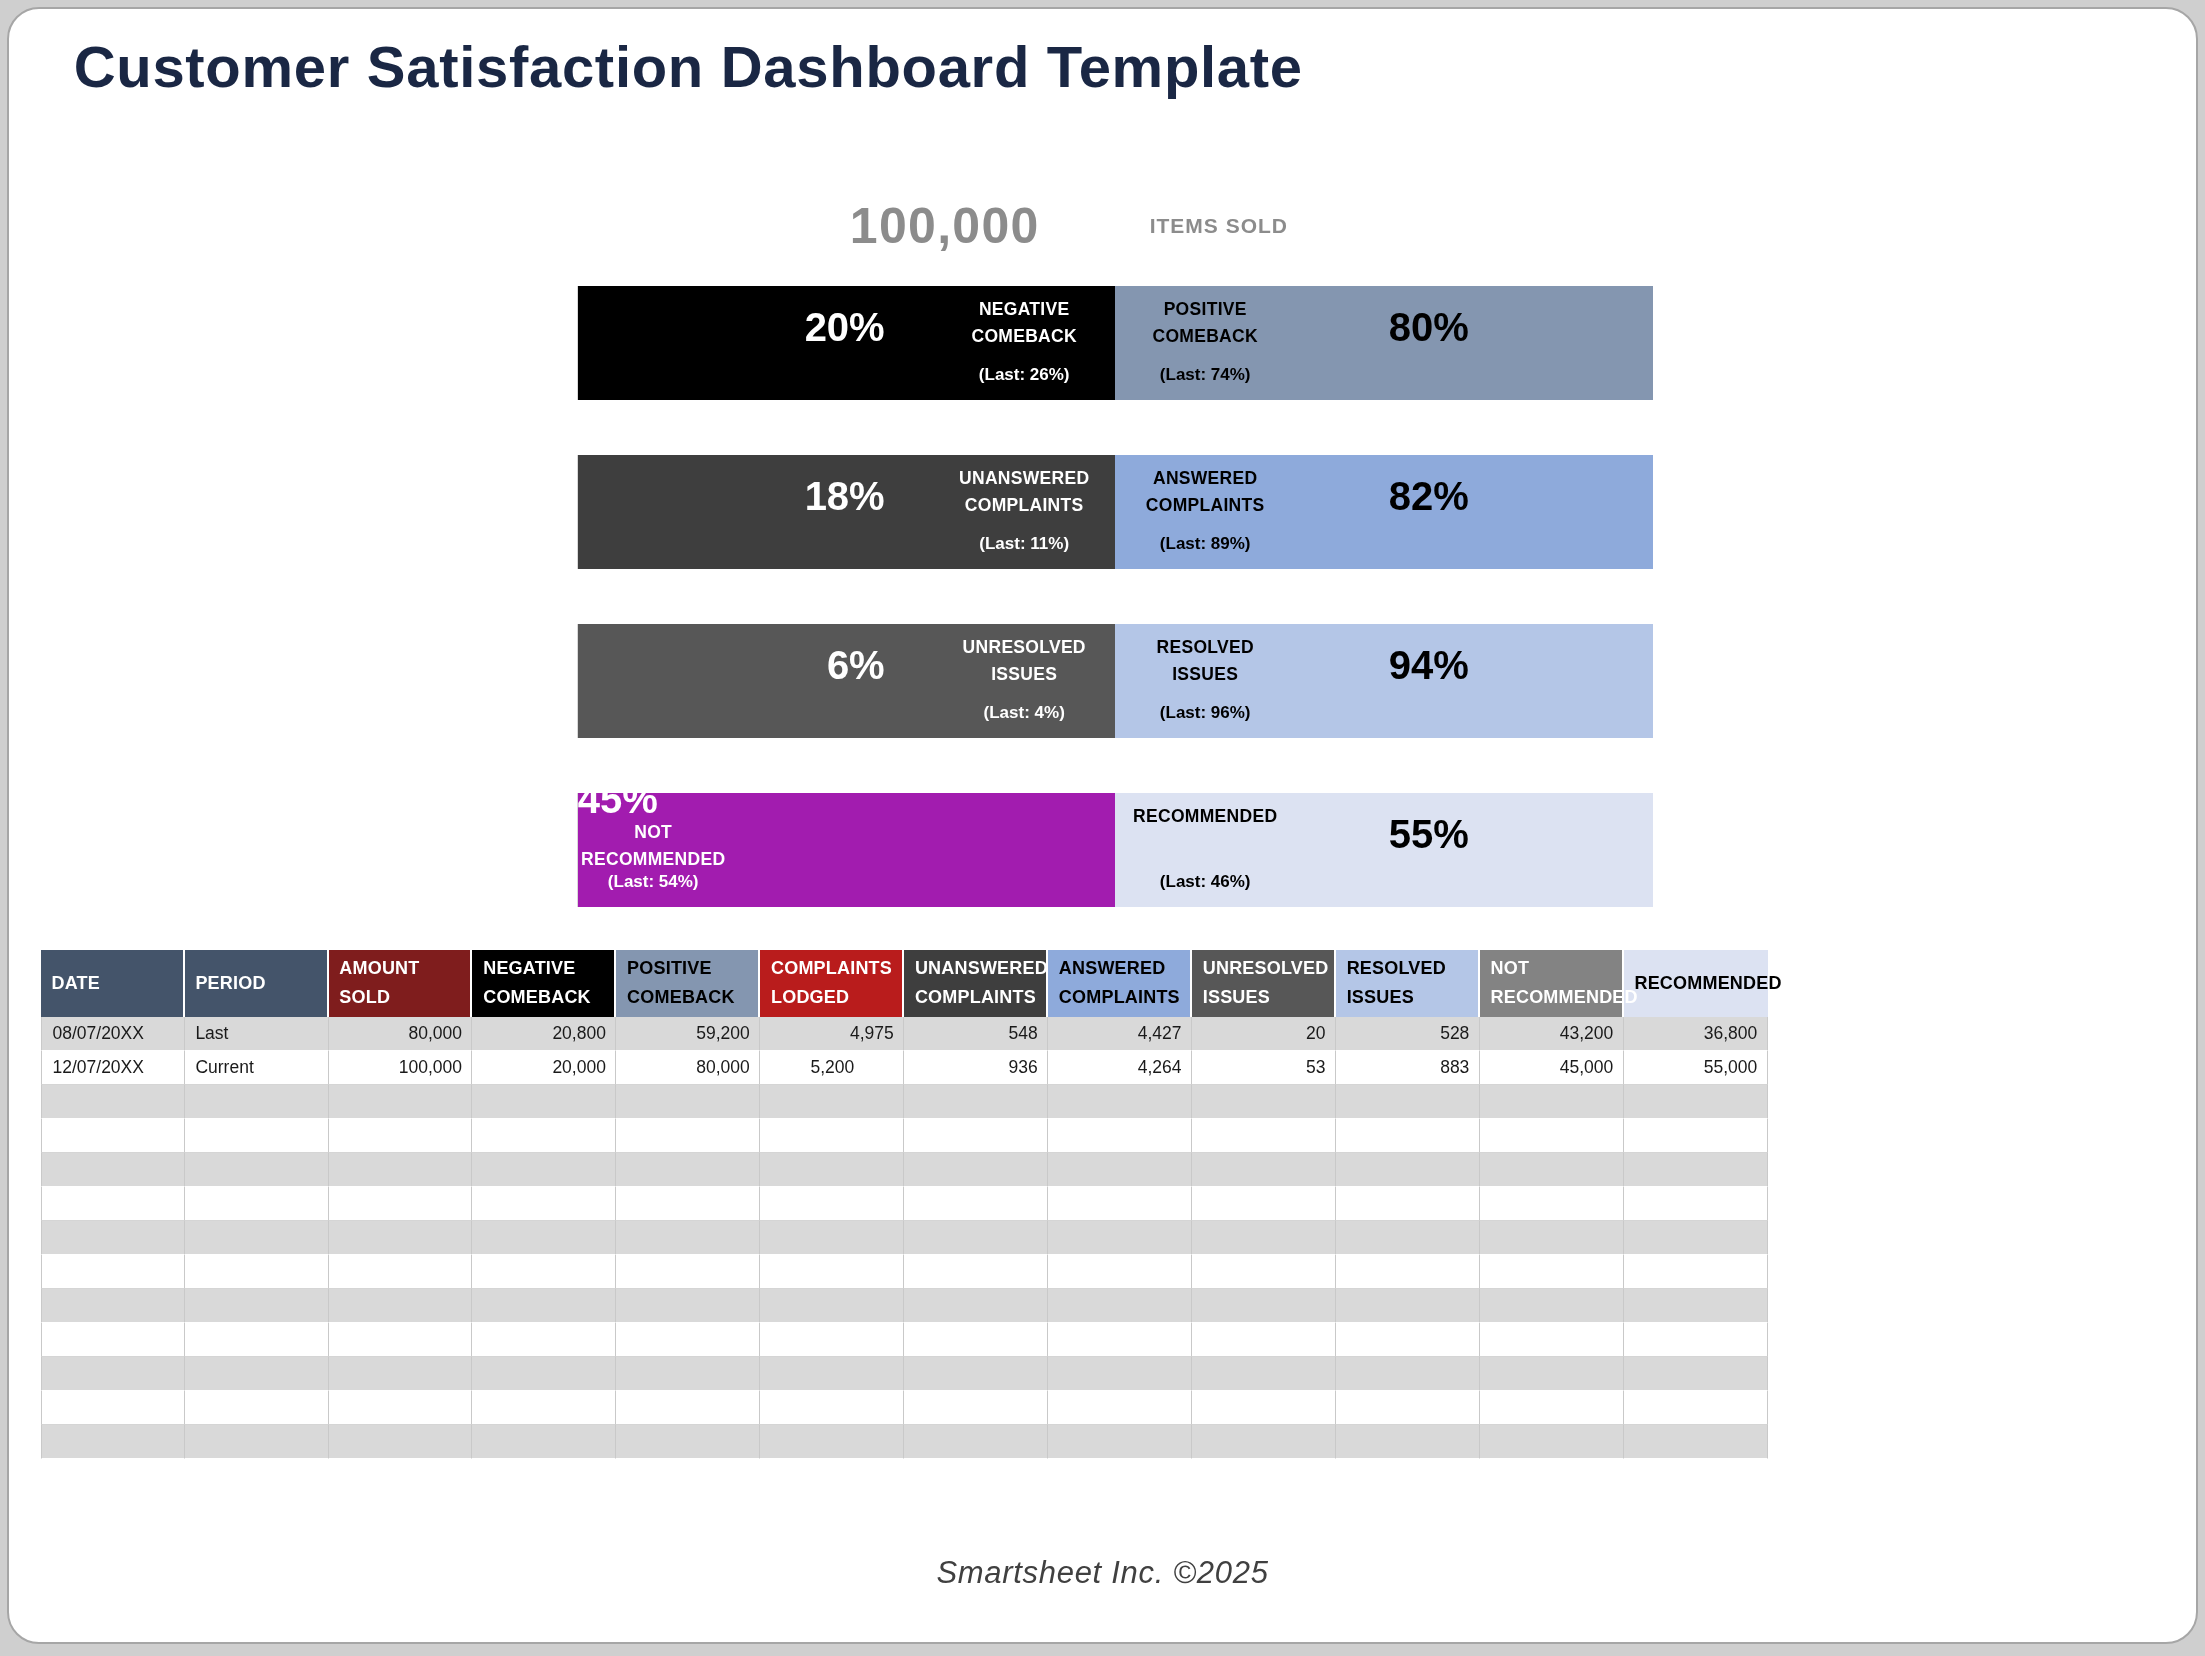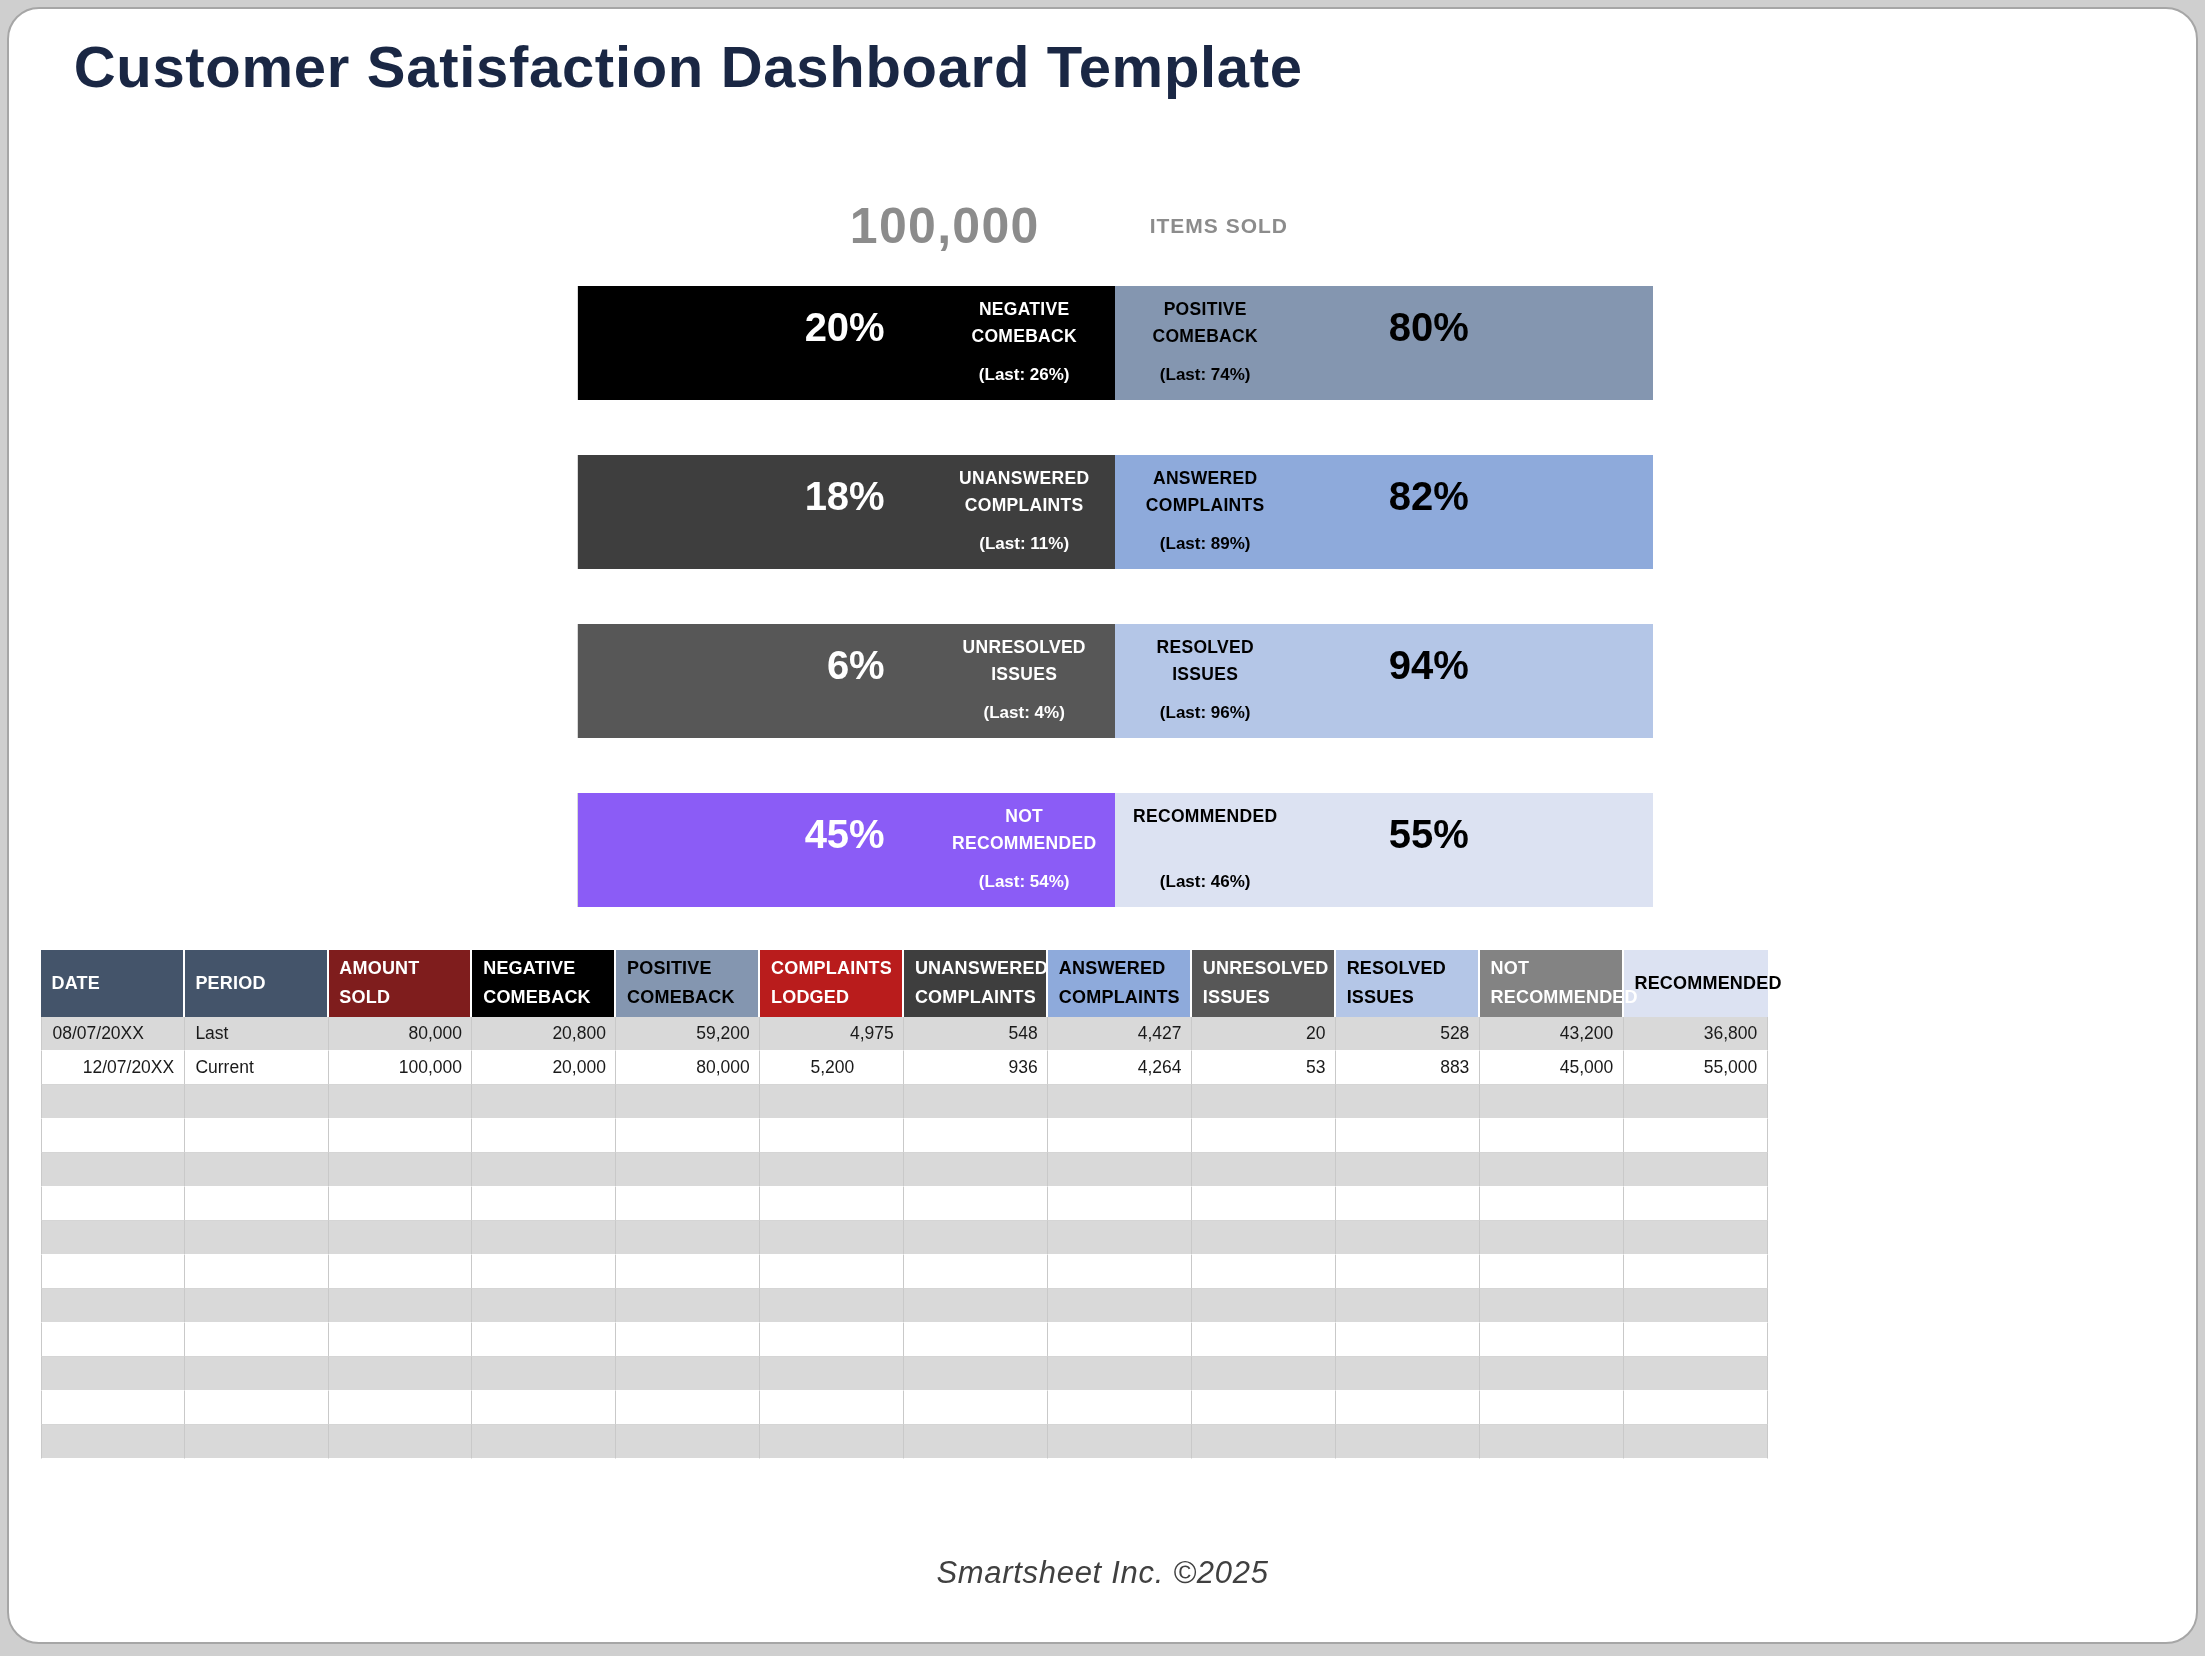--- a/index.html
+++ b/index.html
@@ -92,21 +92,21 @@
         </div>
         <div class="kpi-half kpi-right" style="background: rgb(180, 198, 231); color: rgb(0, 0, 0);">
           <div class="kpi-labelcol">
             <div class="kpi-label">RESOLVED ISSUES</div>
             <div class="kpi-last">(Last: 96%)</div>
           </div>
           <div class="kpi-pct">94%</div>
         </div>
       </div>
       <div class="kpi-row">
-        <div class="kpi-half kpi-left" style="background: #8b5cf6; color: rgb(255, 255, 255);">
+        <div class="kpi-half kpi-left" style="background: #a21caf; color: rgb(255, 255, 255); flex-direction: column;">
           <div class="kpi-pct">45%</div>
           <div class="kpi-labelcol">
             <div class="kpi-label">NOT RECOMMENDED</div>
             <div class="kpi-last">(Last: 54%)</div>
           </div>
         </div>
         <div class="kpi-half kpi-right" style="background: rgb(220, 226, 242); color: rgb(0, 0, 0);">
           <div class="kpi-labelcol">
             <div class="kpi-label">RECOMMENDED</div>
             <div class="kpi-last">(Last: 46%)</div>
@@ -142,21 +142,21 @@
           <td style="text-align: right;">59,200</td>
           <td style="text-align: right;">4,975</td>
           <td style="text-align: right;">548</td>
           <td style="text-align: right;">4,427</td>
           <td style="text-align: right;">20</td>
           <td style="text-align: right;">528</td>
           <td style="text-align: right;">43,200</td>
           <td style="text-align: right;">36,800</td>
         </tr>
         <tr class="white">
-          <td style="text-align: right;">12/07/20XX</td>
+          <td style="text-align: left;">12/07/20XX</td>
           <td style="text-align: left;">Current</td>
           <td style="text-align: right;">100,000</td>
           <td style="text-align: right;">20,000</td>
           <td style="text-align: right;">80,000</td>
           <td style="text-align: center;">5,200</td>
           <td style="text-align: right;">936</td>
           <td style="text-align: right;">4,264</td>
           <td style="text-align: right;">53</td>
           <td style="text-align: right;">883</td>
           <td style="text-align: right;">45,000</td>

